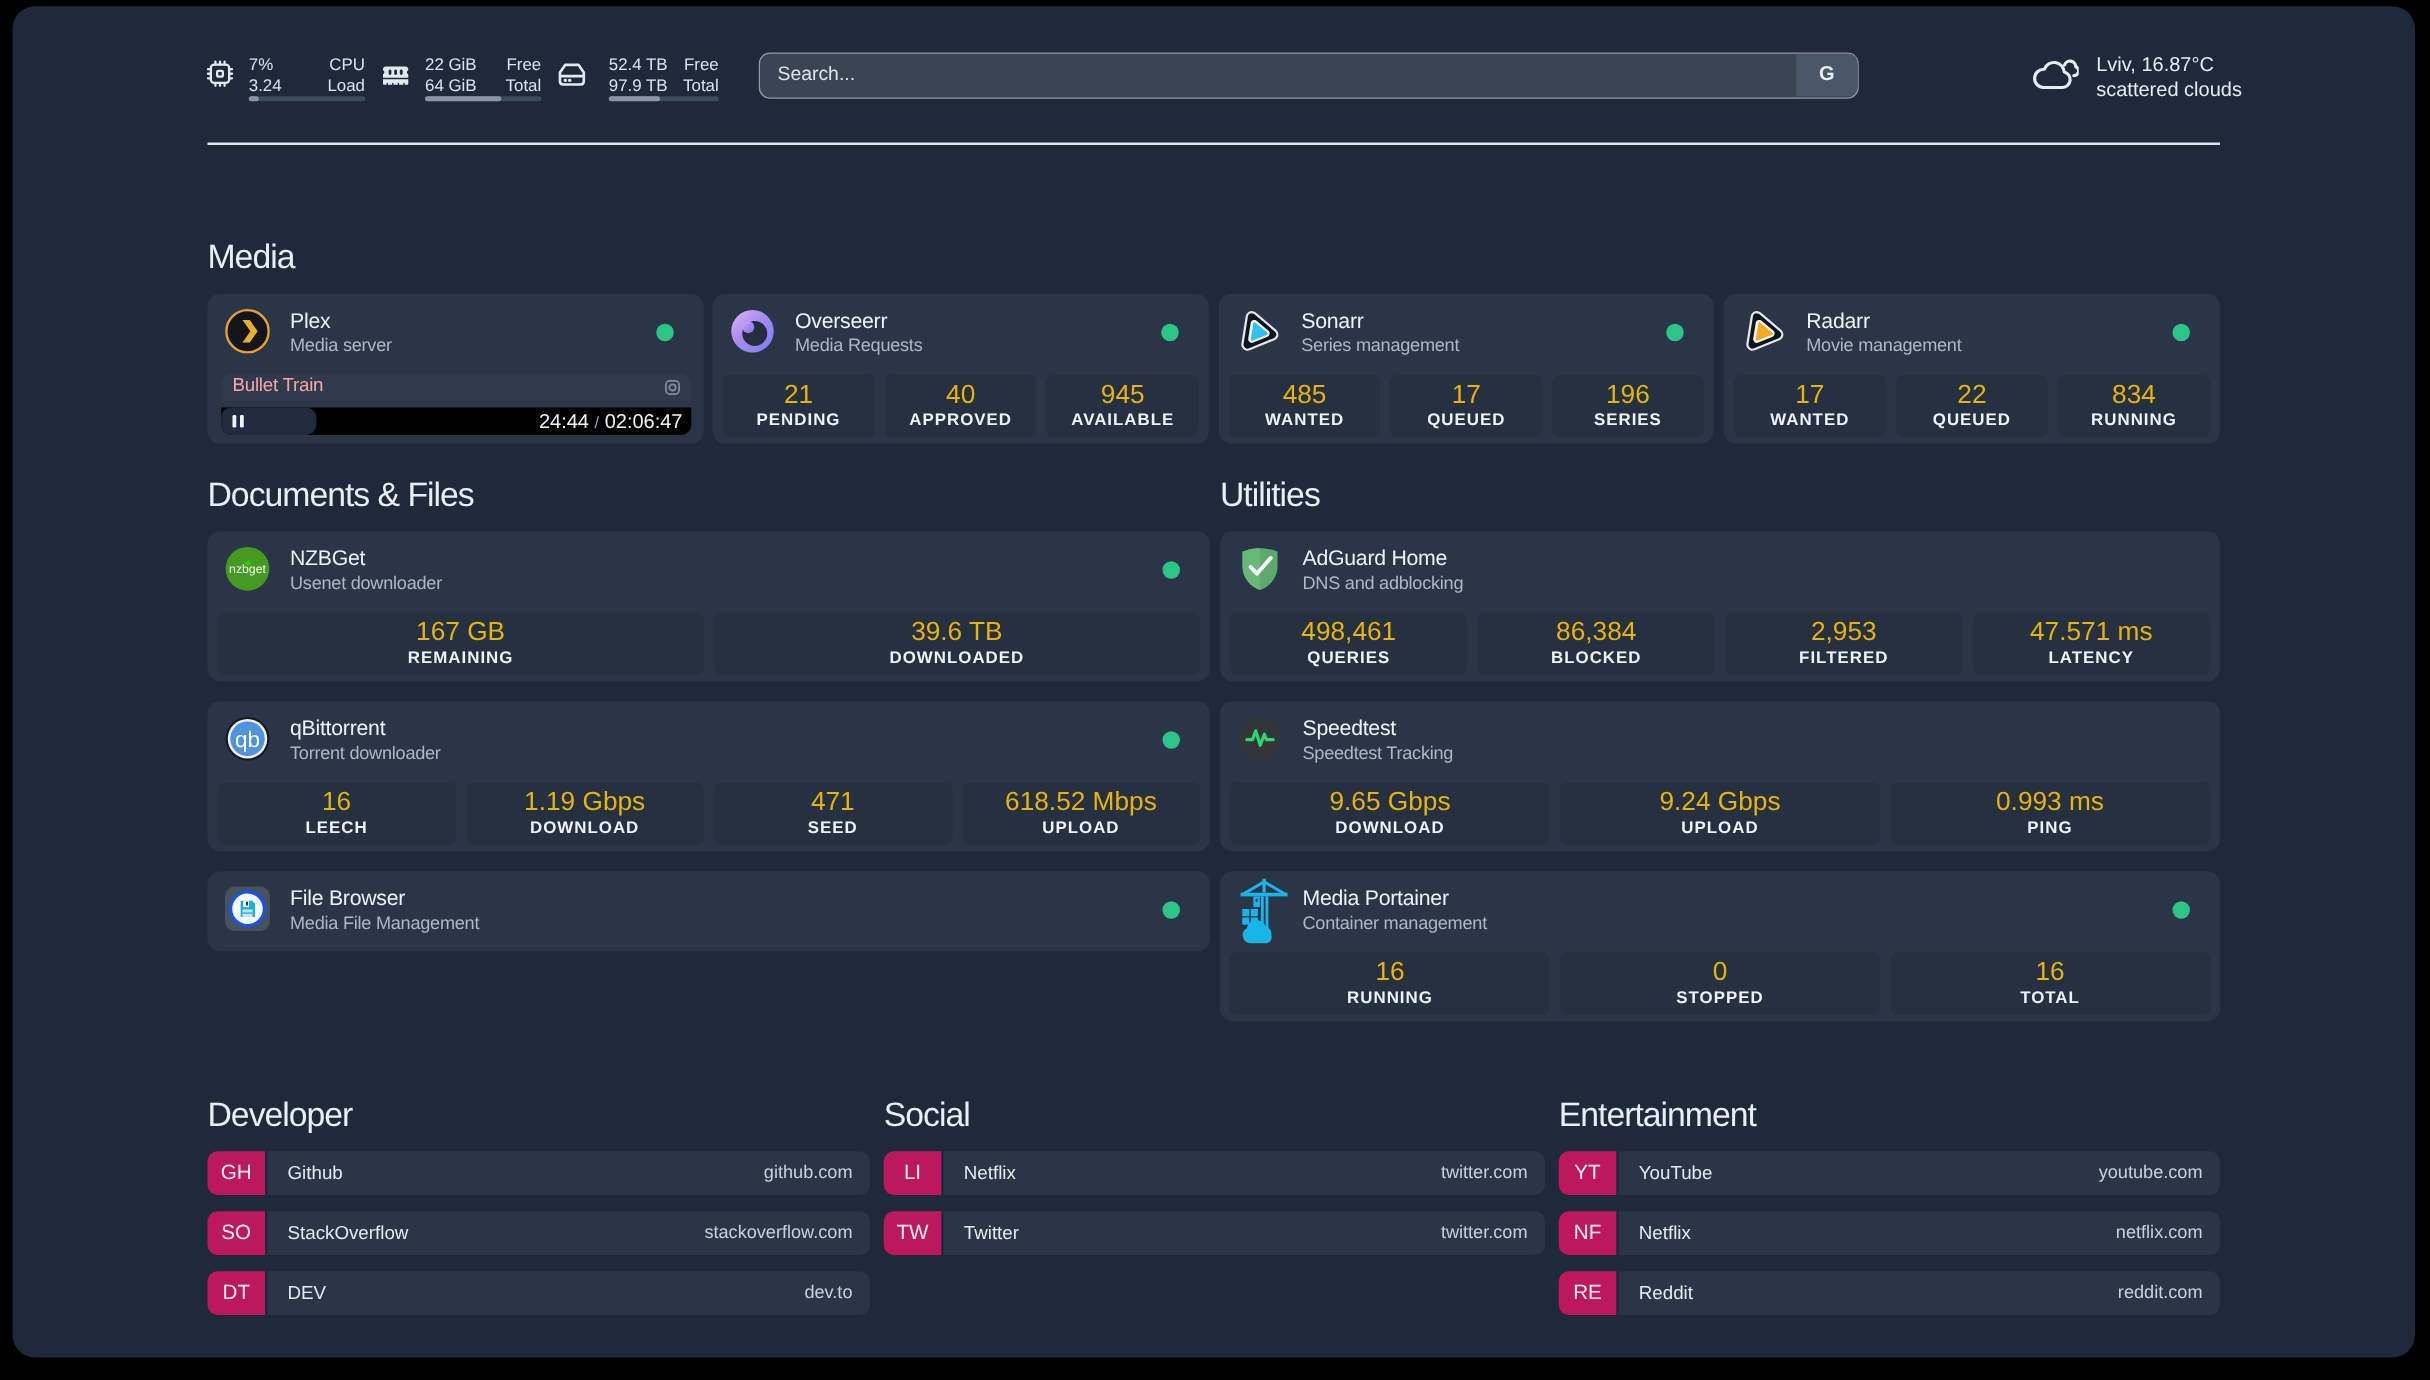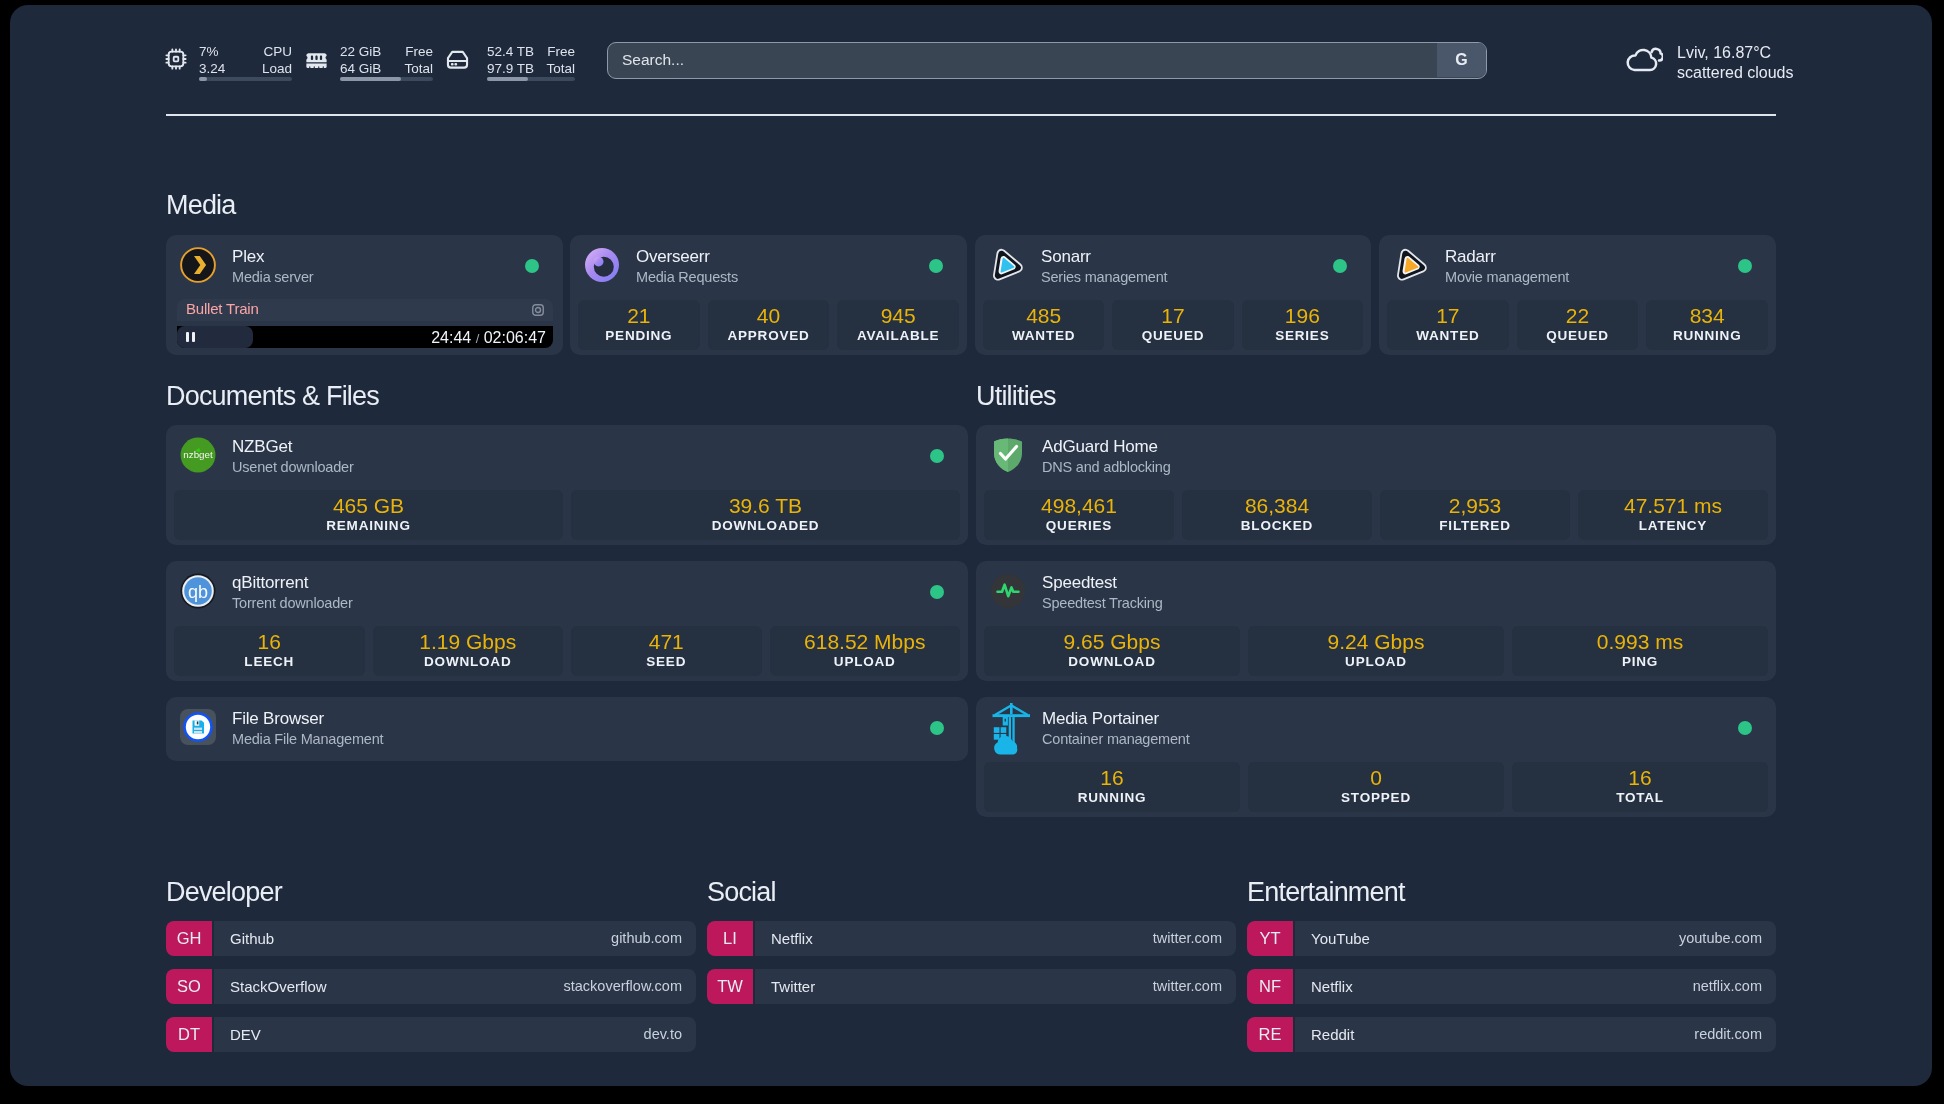--- a/index.html
+++ b/index.html
@@ -218,21 +218,21 @@
   <svg class="svc-icon" viewBox="0 0 36 36">
     <circle cx="18" cy="18" r="17.5" fill="#459a21"></circle>
     <text x="18" y="21.2" text-anchor="middle" font-size="9.8" fill="#f4f7f4" font-family="Liberation Sans, sans-serif">nzbget</text>
     <path d="M15.5 13.5 l3.5 -2.5 1.8 3.2 -3 1 Z" fill="#37c912"></path>
   </svg>
   <div class="svc-title">NZBGet</div>
   <div class="svc-sub">Usenet downloader</div>
   <div class="dot"></div>
   <div class="stats">
     <div class="stat">
-        <div class="v">465 GB</div>
+        <div class="v">167 GB</div>
         <div class="l">REMAINING</div>
       </div>
     <div class="stat">
         <div class="v">39.6 TB</div>
         <div class="l">DOWNLOADED</div>
       </div>
   </div>
 </div>
 
 <div class="card" style="left:166px; top:561px; width:802px; height:120px;">

